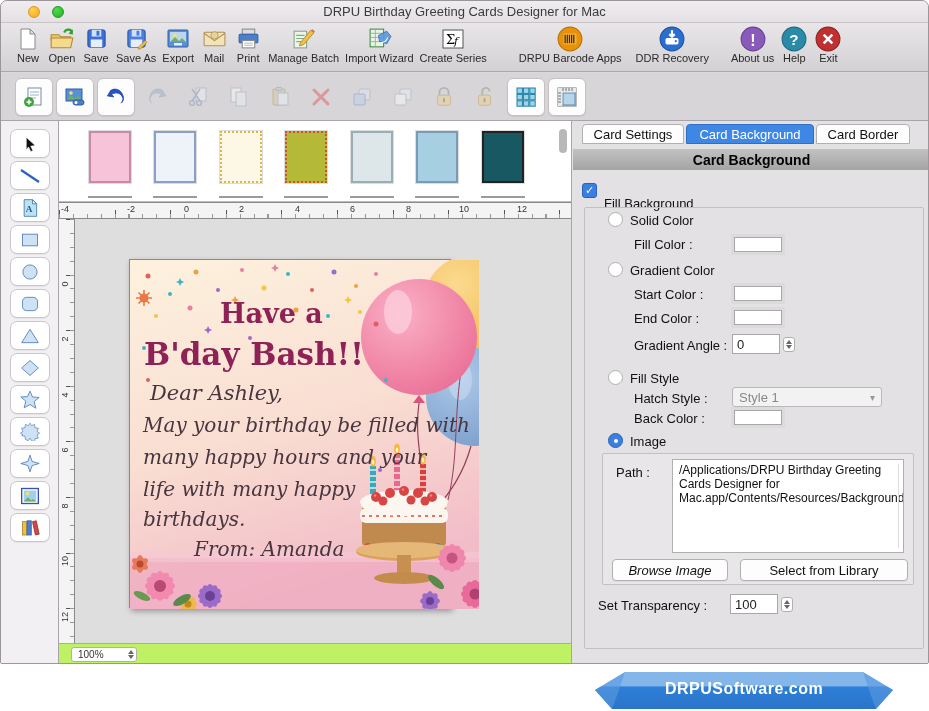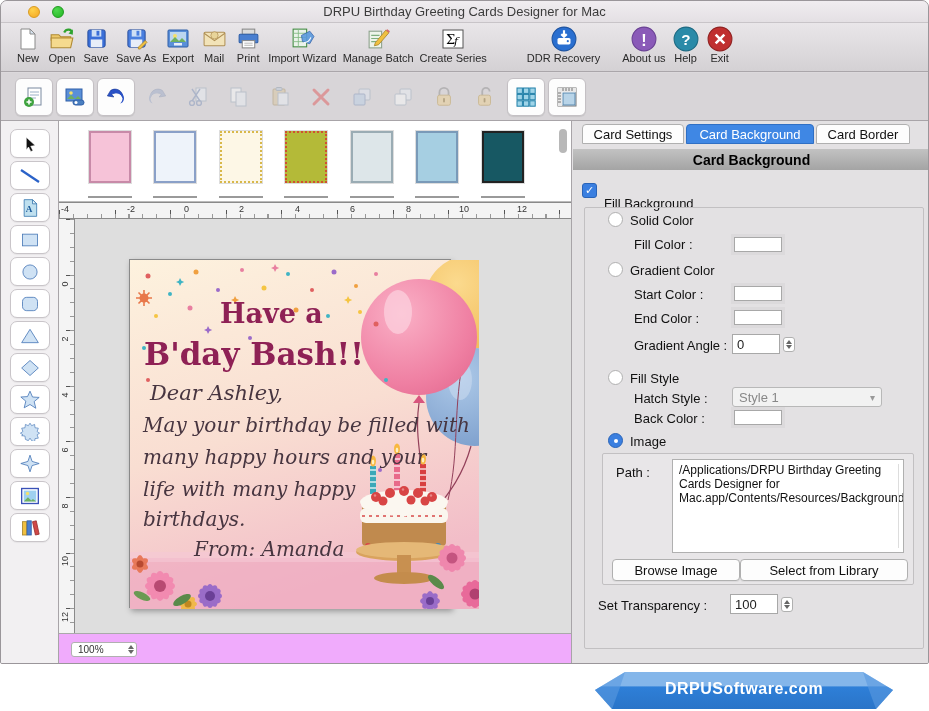--- a/index.html
+++ b/index.html
@@ -47,21 +47,21 @@
     background-size:4px 100%,8px 100%; background-position:right top,right top; background-repeat:no-repeat; }
   .vr-num { position:absolute; left:1px; font-size:9px; color:#333; transform:rotate(-90deg); transform-origin:center; width:10px; text-align:center; }
   #rulercorner { position:absolute; left:0; top:81px; width:16px; height:17px; background:#eee; border-bottom:1px solid #8a8a8a; border-right:1px solid #8a8a8a; }
 
   #canvas { position:absolute; left:16px; top:98px; width:496px; height:427px; background:#dedede; overflow:hidden; }
   #card { position:absolute; left:54px; top:40px; width:322px; height:349px; border:1px solid #8a8a8a; box-shadow:2px 3px 6px rgba(0,0,0,.35); background:#fdf2df; }
   #card svg { display:block; }
   .card-h1 { font-family:"DejaVu Serif",serif; font-weight:bold; }
   .card-body { font-family:"DejaVu Serif",serif; font-style:italic; }
 
-  #canvas-status { position:absolute; left:0; bottom:0; width:512px; height:31px; background:#f0abfc; border-top:1px solid #aaa; display:flex; align-items:center; padding-left:12px; }
+  #canvas-status { position:absolute; left:0; bottom:0; width:512px; height:21px; background:#bef264; border-top:1px solid #aaa; display:flex; align-items:center; padding-left:12px; }
   #zoomctl { display:flex; align-items:center; height:15px; border:1px solid #b0b0b0; border-radius:3px; background:#fff; padding:0 2px 0 6px; width:66px; justify-content:space-between; }
   #zoomctl .zv { font-size:10px; color:#333; }
   .spin { display:flex; flex-direction:column; justify-content:center; gap:1px; }
   .tri-up { width:0; height:0; border-left:3px solid transparent; border-right:3px solid transparent; border-bottom:4px solid #666; }
   .tri-dn { width:0; height:0; border-left:3px solid transparent; border-right:3px solid transparent; border-top:4px solid #666; }
 
   
   #rpanel { position:absolute; left:570px; top:120px; width:359px; height:543px; background:#e3e1e3; border-left:1px solid #a8a4a8; }
   .rtab { position:absolute; top:3px; height:20px; font-size:13px; display:flex; align-items:center; justify-content:center; border:1px solid #b0b0b0; background:#fdfdfd; color:#111; border-radius:4px 4px 0 0; }
   .rtab.active { background:#3f87e4; color:#fff; border-color:#2f6fc4; }
@@ -171,50 +171,60 @@
               <rect x="6" y="14" width="12" height="7" fill="#fff" stroke="#888"></rect>
               <rect x="8" y="16" width="8" height="1" fill="#bbb"></rect>
               <rect x="8" y="18" width="8" height="1" fill="#bbb"></rect>
             </svg>
           </span>
         <span class="lb">Print</span>
       </div>
       <div class="tb1-item">
         <span class="ic">
             <svg width="25" height="25" viewBox="0 0 24 24">
+              <rect x="3" y="5" width="12" height="16" fill="#eef4ea" stroke="#8aa08a"></rect>
+              <path d="M5 9h8M5 12h8M5 15h5" stroke="#7fae7f" stroke-width="1"></path>
+              <path d="M9 16L19 4l3 2.5L12 18l-4 1z" fill="#f0c040" stroke="#a8842a" stroke-width=".8"></path>
+              <path d="M19 4l3 2.5 1-1.5-2.5-2z" fill="#d86a6a"></path>
+            </svg>
+          </span>
+        <span class="lb">Manage Batch</span>
+      </div>
+      <div class="tb1-item">
+        <span class="ic">
+            <svg width="25" height="25" viewBox="0 0 24 24">
               <rect x="3" y="3" width="13" height="17" fill="#eaf3ea" stroke="#3f8a3f"></rect>
               <path d="M3 7h13M3 11h13M3 15h13M8 3v17" stroke="#7fb87f" stroke-width=".8"></path>
               <path d="M11 9l8-4 4 5-4 7-7-2z" fill="#5a9ade" stroke="#2f5fa8" stroke-width=".8" opacity=".9"></path>
               <path d="M13 16c4 0 6-2 7-5" stroke="#fff" fill="none"></path>
             </svg>
           </span>
         <span class="lb">Import Wizard</span>
       </div>
       <div class="tb1-item">
         <span class="ic">
-            <svg width="25" height="25" viewBox="0 0 24 24">
-              <rect x="3" y="5" width="12" height="16" fill="#eef4ea" stroke="#8aa08a"></rect>
-              <path d="M5 9h8M5 12h8M5 15h5" stroke="#7fae7f" stroke-width="1"></path>
-              <path d="M9 16L19 4l3 2.5L12 18l-4 1z" fill="#f0c040" stroke="#a8842a" stroke-width=".8"></path>
-              <path d="M19 4l3 2.5 1-1.5-2.5-2z" fill="#d86a6a"></path>
-            </svg>
-          </span>
-        <span class="lb">Manage Batch</span>
-      </div>
-      <div class="tb1-item">
-        <span class="ic">
             <svg width="24" height="24" viewBox="0 0 24 24">
               <rect x="2" y="3" width="20" height="18" fill="#fff" stroke="#555"></rect>
               <text x="5" y="17" font-size="13" font-family="DejaVu Serif,serif" fill="#000">Σ</text>
               <text x="13" y="18" font-size="11" font-style="italic" font-family="DejaVu Serif,serif" fill="#000">f</text>
             </svg>
           </span>
         <span class="lb">Create Series</span>
       </div>
       <div class="sp1"></div>
+      <div class="tb1-item">
+        <span class="ic">
+            <svg width="26" height="26" viewBox="0 0 24 24">
+              <circle cx="12" cy="12" r="11" fill="#e8920a" stroke="#b87208"></circle>
+              <rect x="6" y="7" width="12" height="10" rx="1" fill="#f5b23a"></rect>
+              <path d="M7.5 8v8M9.5 8v8M11.5 8v8M13.5 8v8M15.5 8v8" stroke="#3a2a08" stroke-width="1.1"></path>
+            </svg>
+          </span>
+        <span class="lb">DRPU Barcode Apps</span>
+      </div>
       <div class="sp2"></div>
       <div class="tb1-item">
         <span class="ic">
             <svg width="26" height="26" viewBox="0 0 24 24">
               <circle cx="12" cy="12" r="11" fill="#2a6fd0" stroke="#1f54a0"></circle>
               <rect x="6" y="11" width="12" height="6" rx="1.5" fill="#fff"></rect>
               <path d="M12 4v5M9.5 7.5L12 10l2.5-2.5" stroke="#fff" stroke-width="2" fill="none"></path>
               <circle cx="15.5" cy="14" r="1" fill="#2a6fd0"></circle>
             </svg>
           </span>
@@ -762,21 +772,21 @@
       </div>
       <span class="rlabel" style="left:62px;top:290px;">Back Color :</span>
       <span class="swatch" style="left:162px;top:289px;"></span>
 
       <span class="radio sel" style="left:36px;top:312px;"></span>
       <span class="rlabel" style="left:58px;top:313px;">Image</span>
 
       <div class="gbox" style="left:30px;top:332px;width:312px;height:132px;background:#e8e6e8;"></div>
       <span class="rlabel" style="left:44px;top:344px;">Path :</span>
       <div id="pathbox" style="left:100px;top:338px;width:232px;height:94px;">/Applications/DRPU Birthday Greeting Cards Designer for Mac.app/Contents/Resources/Background/card_29.jpg</div>
-      <div class="btn" style="left:40px;top:438px;width:128px;">
+      <div class="btn" style="left:40px;top:438px;width:116px;font-style:italic;">
           <span>Browse Image</span>
         </div>
       <div class="btn" style="left:168px;top:438px;width:168px;">
           <span>Select from Library</span>
         </div>
 
       <span class="rlabel" style="left:26px;top:477px;">Set Transparency :</span>
       <div class="spinbox" style="left:158px;top:473px;">
         <span class="val">100</span>
         <span class="spin">

